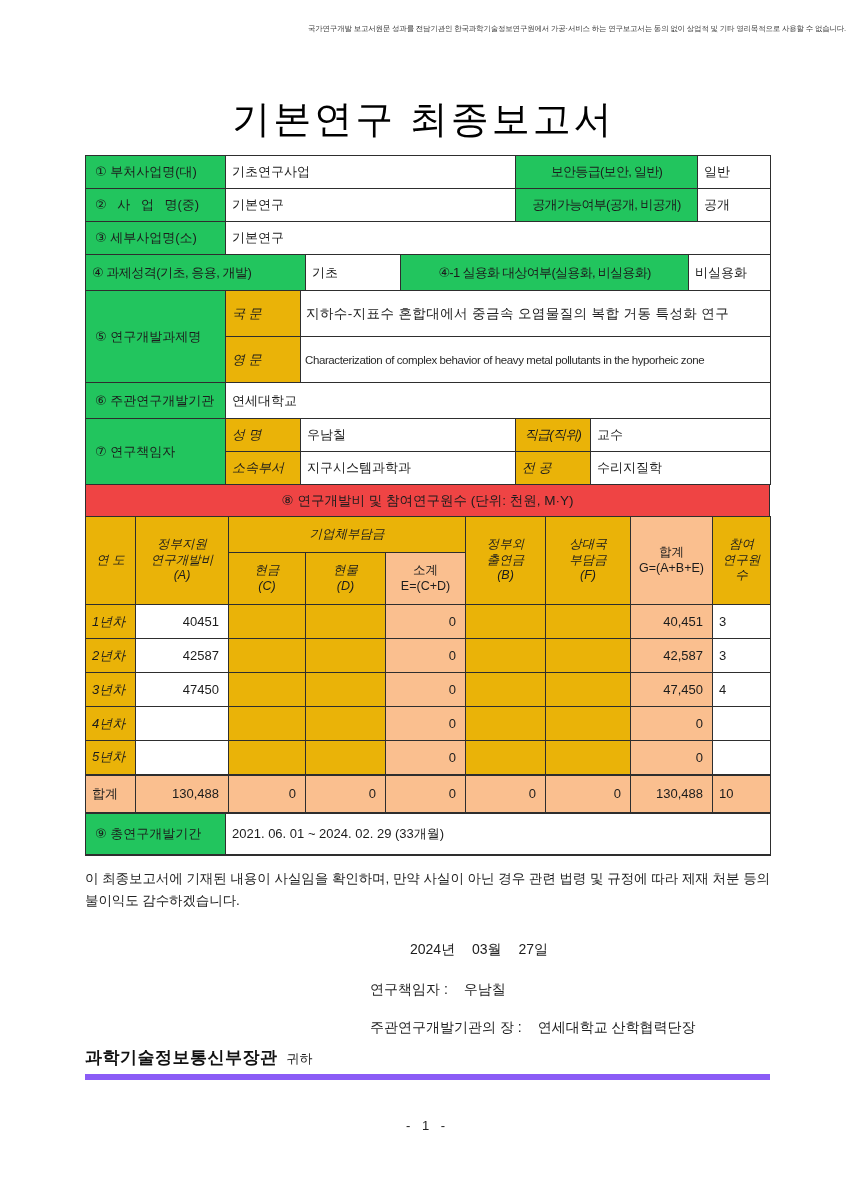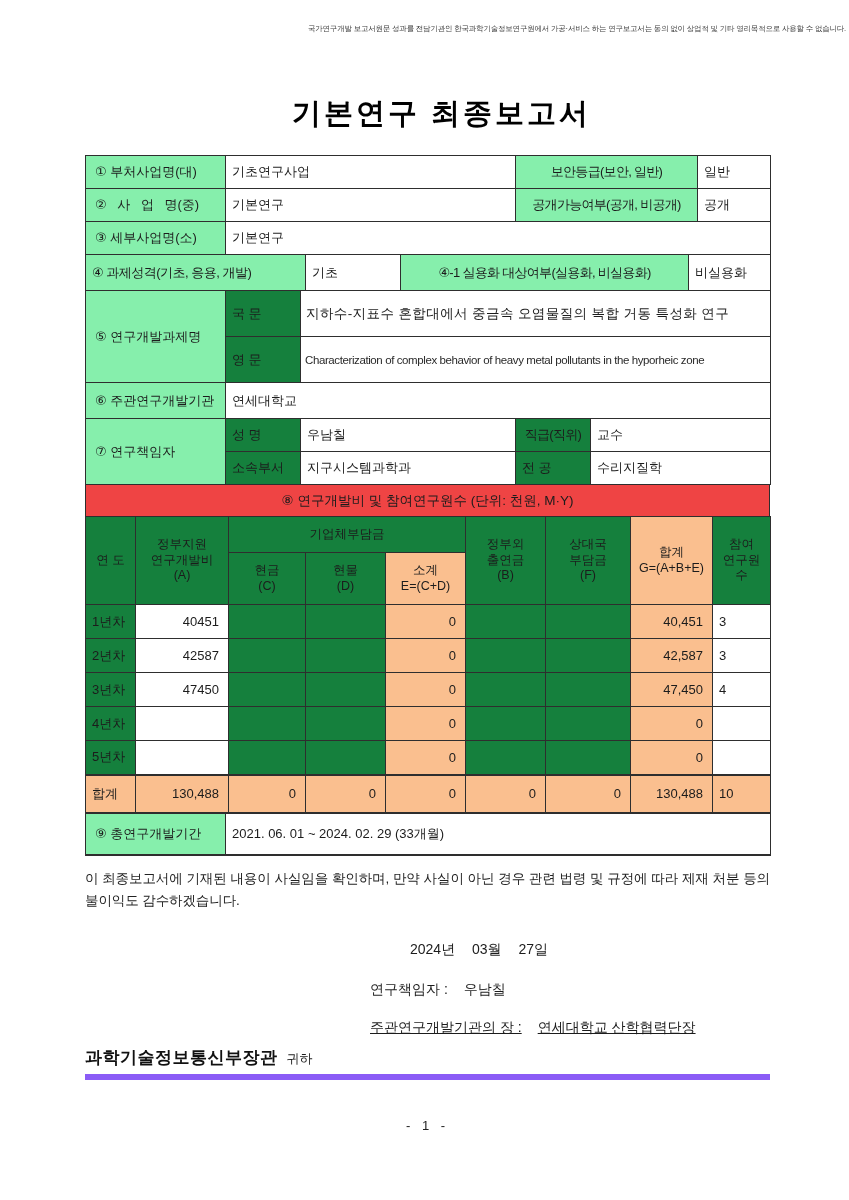--- a/index.html
+++ b/index.html
@@ -3,31 +3,31 @@
 <meta charset="utf-8">
 <style>
   * { margin:0; padding:0; box-sizing:border-box; }
   body { background:#888; font-family:"Liberation Sans","DejaVu Sans",sans-serif; }
   .page { position:relative; width:849px; height:1200px; background:#ffffff; margin:0 auto;
           color:#1c1c1c; overflow:hidden; }
 
   .disclaimer { position:absolute; top:24px; right:3px; font-size:7.5px; color:#3a3a3a;
                 letter-spacing:-0.2px; white-space:nowrap; }
 
-  .title { position:absolute; top:94px; left:99px; width:685px; text-align:center;
-           font-size:29px; font-weight:bold; letter-spacing:3px; color:#000; }
+  .title { position:absolute; top:94px; left:81px; width:685px; text-align:center;
+           font-size:38px; font-weight:normal; letter-spacing:3px; color:#000; }
 
   .doc { position:absolute; top:155px; left:85px; width:685px; }
 
   table { border-collapse:collapse; table-layout:fixed; width:685px; margin-top:-1px; }
   table:first-child { margin-top:0; }
   td, th { border:1px solid #2e2e2e; font-size:13px; font-weight:normal; height:33px;
            vertical-align:middle; padding:0 6px; color:#1c1c1c; overflow:hidden; }
-  .lbl { background:#86efac; text-align:left; padding-left:9px; }
-  .gray { background:#15803d; }
+  .lbl { background:#22c55e; text-align:left; padding-left:9px; }
+  .gray { background:#eab308;font-style:italic; }
   .orange { background:#fabf8f; }
   .ctr { text-align:left; }
   .rgt { text-align:right; padding-right:9px; }
   .tight { letter-spacing:-0.7px; padding:0 1px; text-align:center; }
   .wsp { word-spacing:7px; }
   .h46 td { height:46px; }
   .h36 td { height:36px; }
   .kor-title { font-size:13.5px; letter-spacing:0.4px; white-space:nowrap; padding-left:5px; }
   .eng-title { font-size:11.5px; letter-spacing:-0.4px; white-space:nowrap; padding-left:4px; color:#2a2a2a; }
   .section-hdr td { background:#ef4444; text-align:center; height:32px; font-size:13.5px; }
@@ -35,21 +35,21 @@
   .bud .hr1 th { height:36px; }
   .bud .hr2 th { height:52px; }
   .bud td { height:34px; }
   .total-row td { border-top:2px solid #2e2e2e; border-bottom:2px solid #2e2e2e; height:38px; background:#fabf8f; }
   .t9 td { height:42px; border-bottom:2px solid #2e2e2e; }
 
   .confirm { margin-top:12px; font-size:13.5px; line-height:1.6; text-align:justify;
              letter-spacing:-0.1px; color:#222; }
   .sig-date { margin-top:30px; padding-left:325px; font-size:14px; word-spacing:13px; }
   .sig-pi   { margin-top:22px; padding-left:285px; font-size:14px; }
-  .sig-org  { margin-top:20px; padding-left:285px; font-size:14px;text-decoration:underline; }
+  .sig-org  { margin-top:20px; padding-left:285px; font-size:14px; }
   .sig-name { margin-left:16px; }
   .minister-line { margin-top:9px; border-bottom:6px solid #8b5cf6; padding-bottom:5px; }
   .minister-name { font-size:17px; font-weight:bold; letter-spacing:0.5px; color:#111; }
   .minister-suffix { font-size:13px; margin-left:9px; }
   .note { margin-top:13px; font-size:14.5px; letter-spacing:0.2px; color:#222; word-spacing:2px; }
 
   .pageno { position:absolute; top:1118px; left:85px; width:685px; text-align:center;
             font-size:13px; letter-spacing:4px; color:#222; }
 </style>
 </head>

